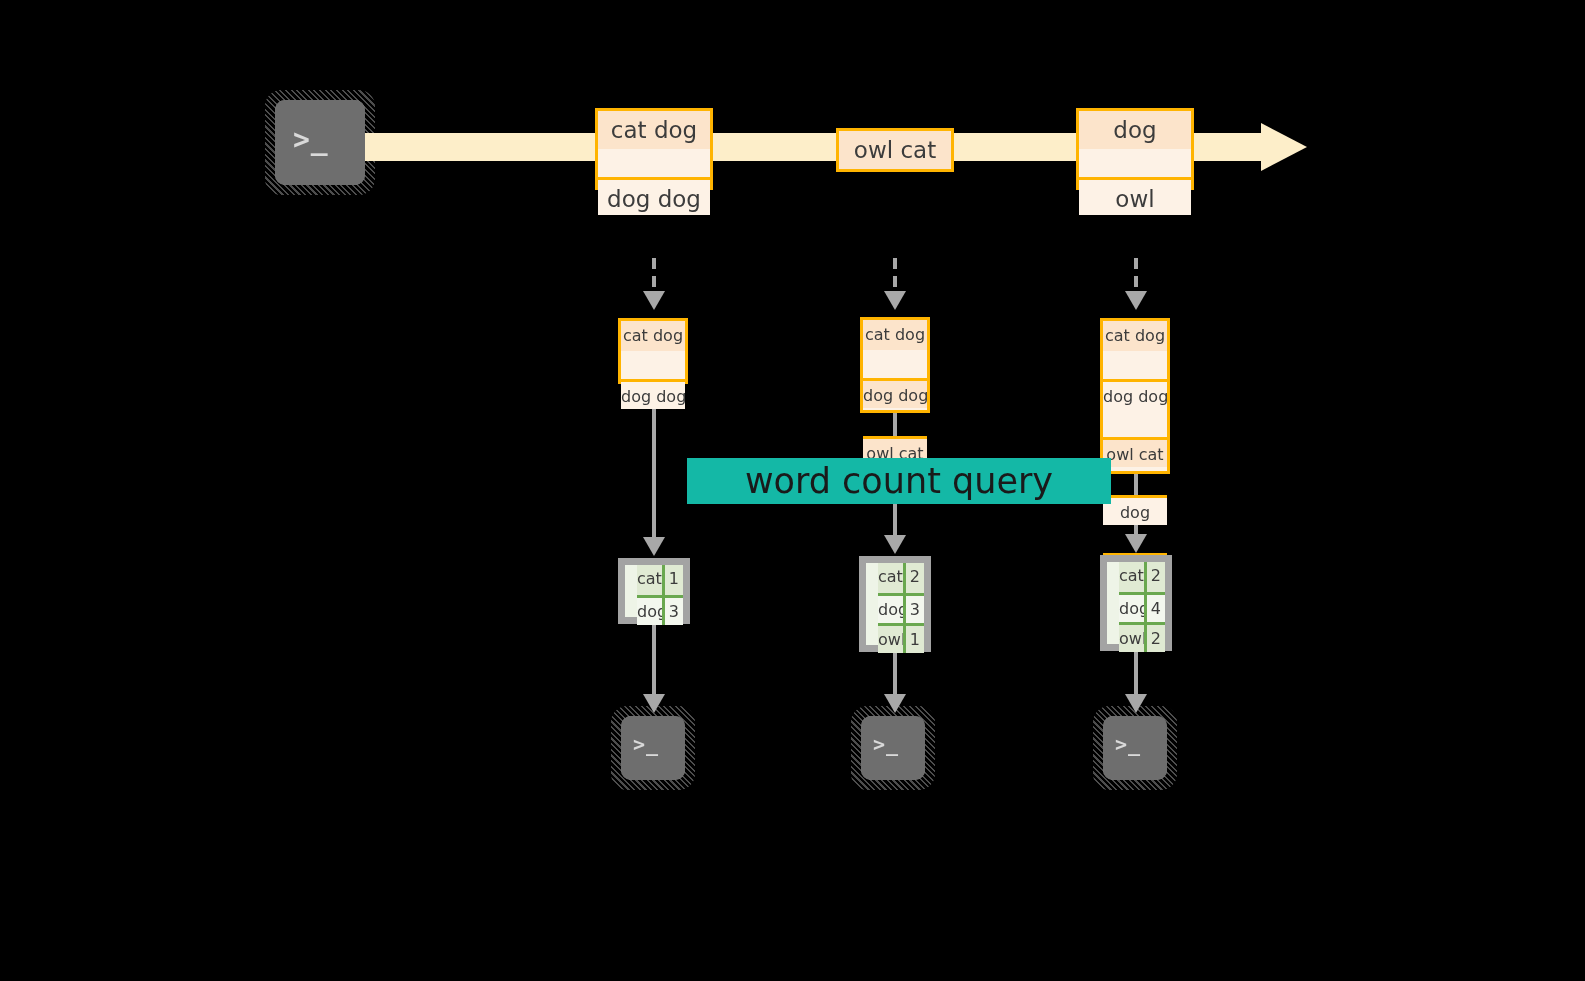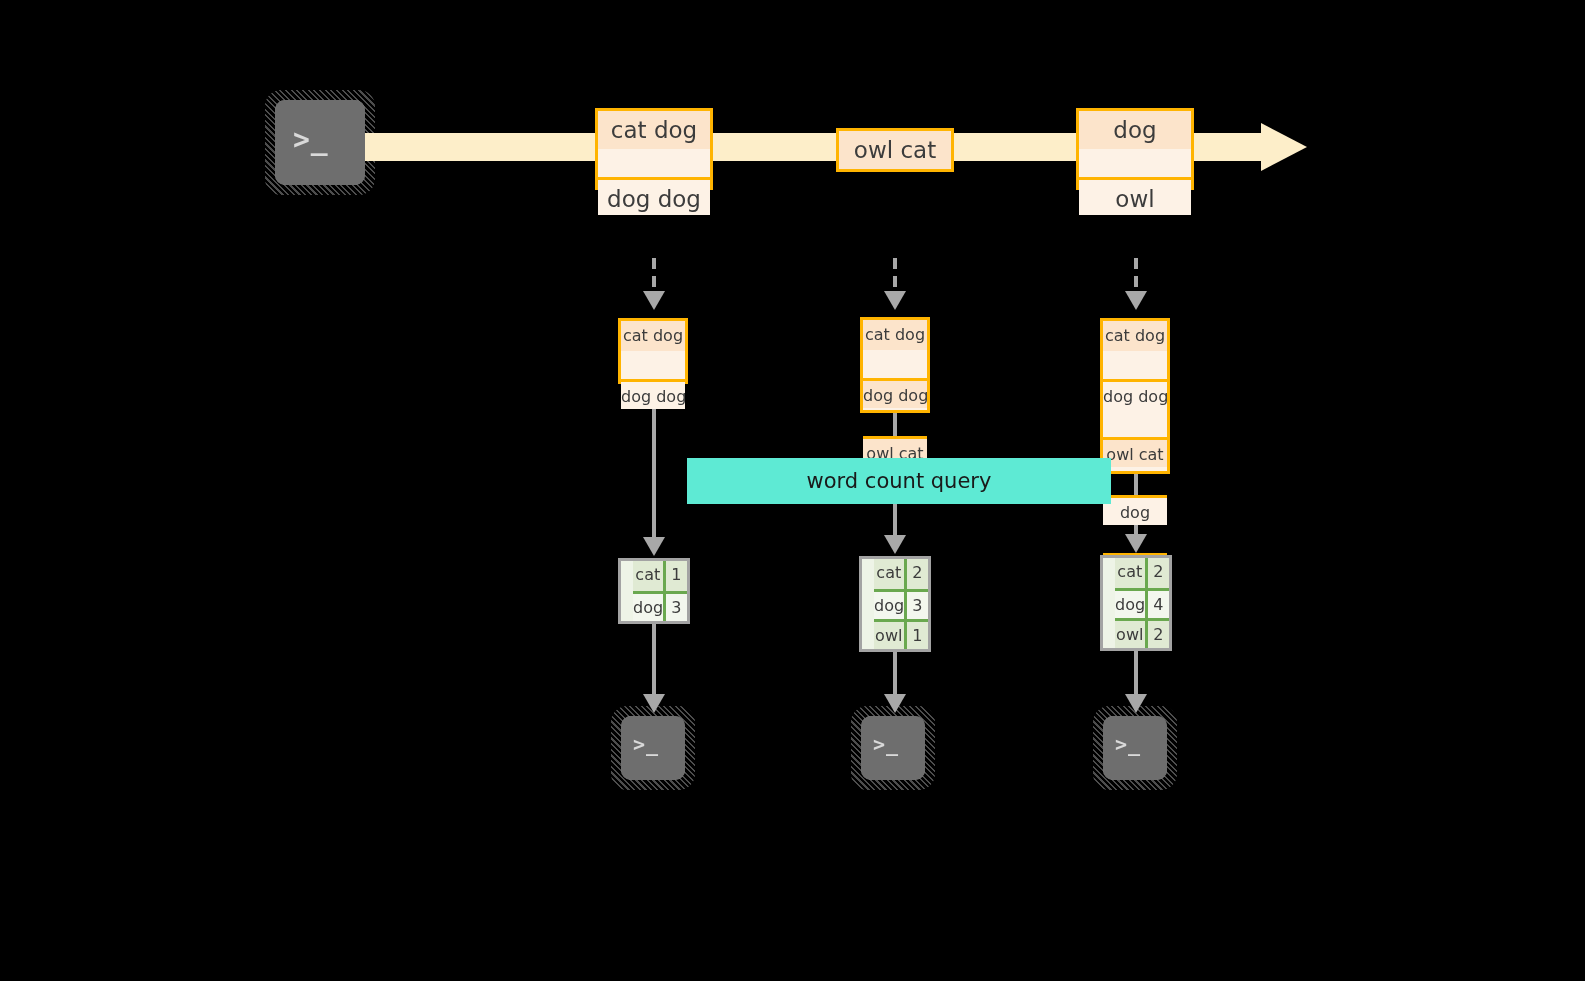--- a/index.html
+++ b/index.html
@@ -98,21 +98,21 @@
   .rec-box.small .rec-cell {
     height: 30px;
     line-height: 30px;
     font-size: 16px;
   }
 
   
   .res-box {
     position: absolute;
     box-sizing: border-box;
-    border: 3px solid #a3a3a3;
+    border: 7px solid #a3a3a3;
     background: #eef4e7;
     z-index: 5;
     padding-left: 12px;
   }
   .res-row {
     display: flex;
     box-sizing: border-box;
     height: 30px;
   }
   .res-row + .res-row {
@@ -155,23 +155,23 @@
     width: 0; height: 0;
     border-left: 11px solid transparent;
     border-right: 11px solid transparent;
     border-top: 19px solid #a8a8a8;
     z-index: 3;
   }
 
   
   .query-label {
     position: absolute;
-    background: #5eead4;
+    background: #14b8a6;
     color: #1a1a1a;
-    font-size: 21px;
+    font-size: 35px;
     text-align: center;
     z-index: 8;
     display: flex;
     align-items: center;
     justify-content: center;
   }
 </style>
 </head>
 <body>
 

